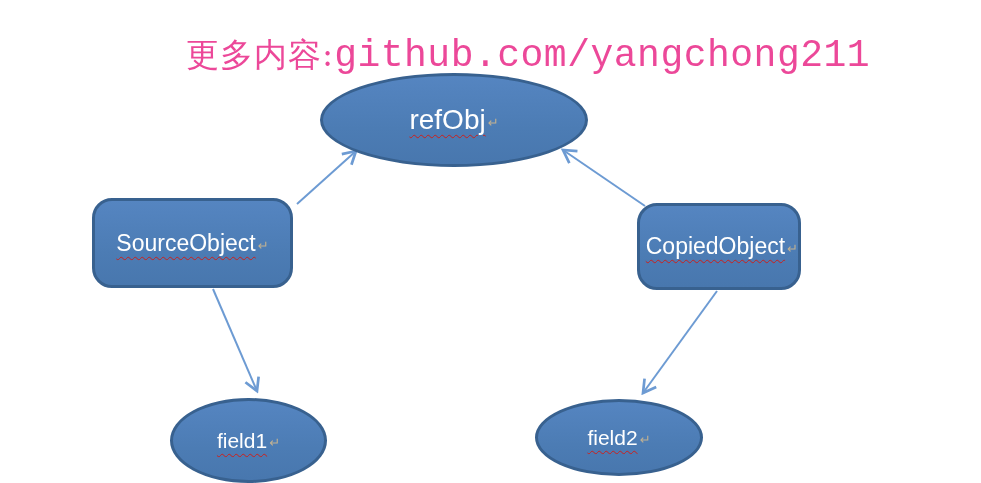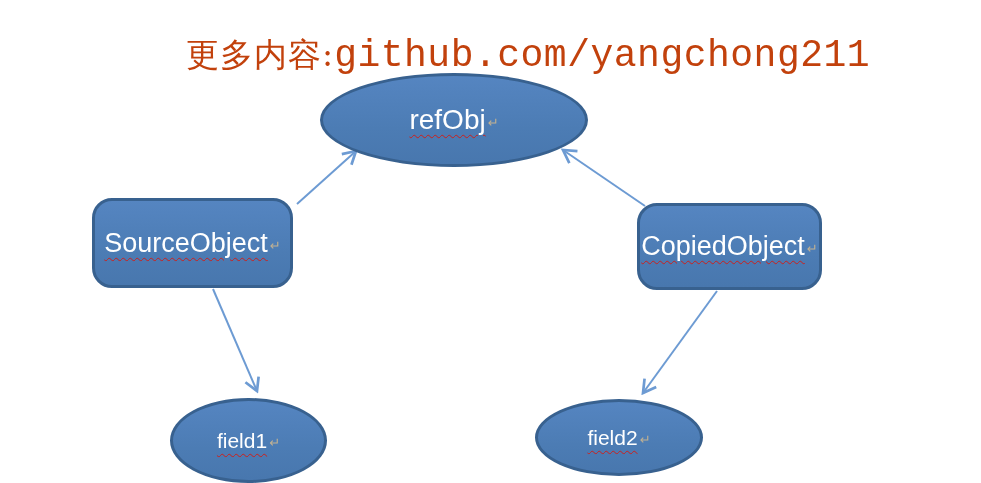--- a/index.html
+++ b/index.html
@@ -13,21 +13,21 @@
     font-family: "Liberation Sans", sans-serif;
   }
   
   .header {
     position: absolute;
     left: 186px;
     top: 33px;
     display: flex;
     align-items: baseline;
     white-space: nowrap;
-    color: #c2410c;
+    color: #ec4899;
   }
   .header .cjk {
     font-family: "DejaVu Serif", "Liberation Serif", serif;
     font-size: 33px;
     letter-spacing: 1px;
   }
   .header .mono {
     font-family: "Liberation Mono", "DejaVu Sans Mono", monospace;
     font-size: 38px;
     letter-spacing: 0.5px;
@@ -45,25 +45,25 @@
     align-items: center;
     justify-content: center;
     background: linear-gradient(180deg, #5585c1 0%, #4c7cb4 60%, #4877ae 100%);
     border: 3px solid #38618f;
     color: #ffffff;
   }
   .ellipse { border-radius: 50%; }
   .rrect   { border-radius: 20px; }
   .node-refobj        { left: 320px; top: 73px;  width: 268px; height: 94px; }
   .node-sourceobject  { left: 92px;  top: 198px; width: 201px; height: 90px; }
-  .node-copiedobject  { left: 637px; top: 203px; width: 185px; height: 87px; }
+  .node-copiedobject  { left: 637px; top: 203px; width: 164px; height: 87px; justify-content: flex-end; }
   .node-field1        { left: 170px; top: 398px; width: 157px; height: 85px; }
   .node-field2        { left: 535px; top: 399px; width: 168px; height: 77px; }
   .node .label {
-    font-size: 27px;
+    font-size: 23px;
     text-decoration: underline wavy #cc1f1a;
     text-decoration-thickness: 1px;
     text-underline-offset: 5px;
   }
   .node-refobj .label  { font-size: 28px; }
   .node-field1 .label,
   .node-field2 .label  { font-size: 21px; }
   .node .ret {
     font-size: 13px;
     color: #c0b193;

